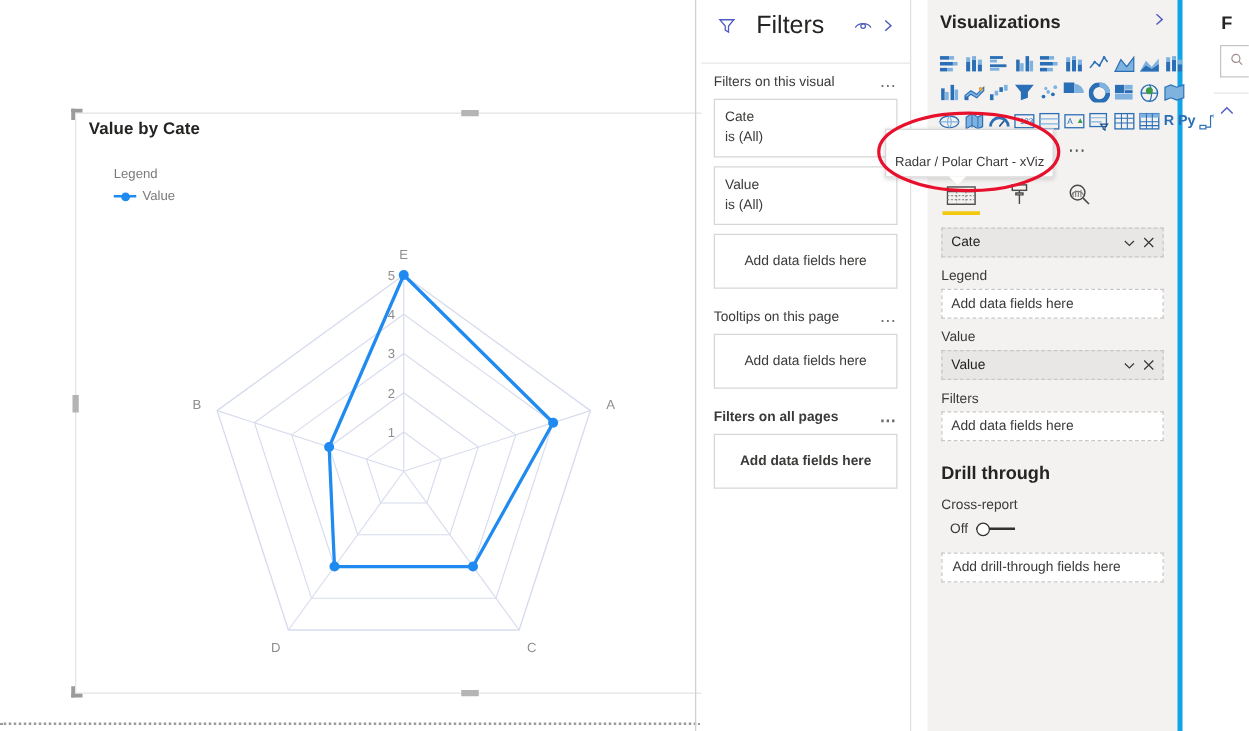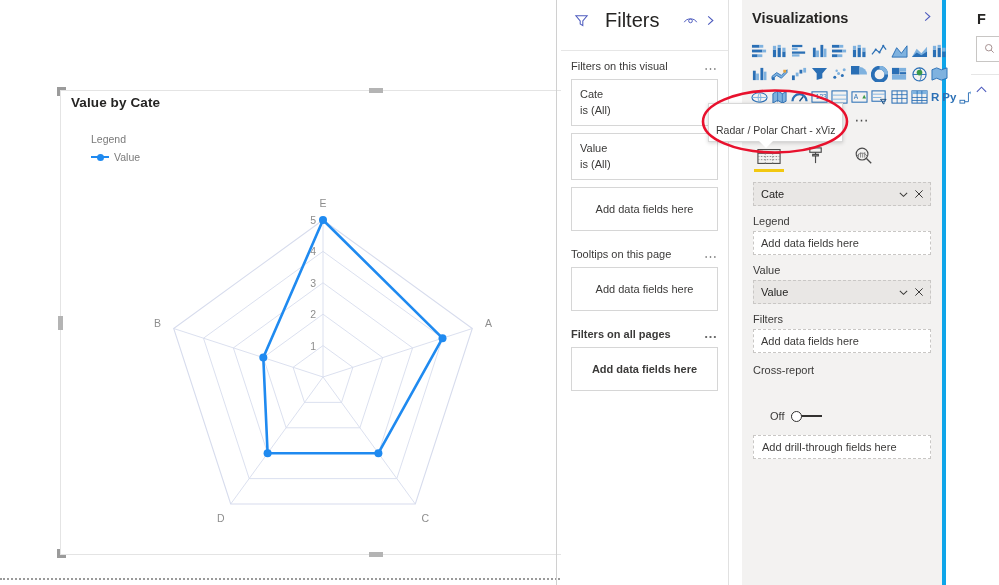--- a/index.html
+++ b/index.html
@@ -180,21 +180,21 @@
   .well-filled .wf-name { flex: 1; }
   .well-empty {
     border: 1px dashed #c9c7c5; background: #ffffff;
     height: 24px; display: flex; align-items: center; padding: 0 7px;
     font-size: 11px; color: #3b3a39;
   }
   .well-icon { color: #3b3a39; cursor: pointer; display: inline-flex; padding-left: 5px; }
 
   #drill-title { font-size: 14.5px; font-weight: 600; color: #252423; padding: 18px 0 0 11px; }
   .drill-label { font-size: 11px; color: #3b3a39; padding: 11px 0 0 11px; }
-  .toggle-row { display: flex; align-items: center; gap: 7px; padding: 7px 0 0 28px; margin-top: 27px; }
+  .toggle-row { display: flex; align-items: center; gap: 7px; padding: 7px 0 0 18px; }
   .toggle-text { font-size: 11px; color: #3b3a39; }
   .tgl { width: 31px; height: 12px; position: relative; cursor: pointer; }
   .tgl .track { position: absolute; top: 5px; width: 31px; height: 2px; background: #323130; }
   .tgl .knob { position: absolute; top: 1px; width: 11px; height: 11px; border-radius: 50%; }
   .tgl.off .knob { left: 0; border: 1.6px solid #323130; background: #fff; }
   .tgl.on .knob { right: 0; background: #323130; border: 1.6px solid #323130; }
   #drill-drop {
     margin: 13px 11px 0 11px; border: 1px dashed #c9c7c5; background: #fff;
     height: 24px; display: flex; align-items: center; padding: 0 8px;
     font-size: 11px; color: #3b3a39;
@@ -719,20 +719,21 @@
           <svg width="10" height="10" viewBox="0 0 11 11">
               <path d="M1.5 1.5l8 8M9.5 1.5l-8 8" stroke="#3b3a39" stroke-width="1.1"></path>
             </svg>
         </span>
       </div>
 
       <div class="well-label">Filters</div>
       <div class="well-empty">Add data fields here</div>
     </div>
 
+    <div id="drill-title">Drill through</div>
     <div class="drill-label">Cross-report</div>
     <div class="toggle-row">
       <span class="toggle-text">Off</span>
       <span class="tgl off">
         <span class="track"></span>
           <span class="knob"></span>
       </span>
     </div>
     <div id="drill-drop">Add drill-through fields here</div>
   </div>

